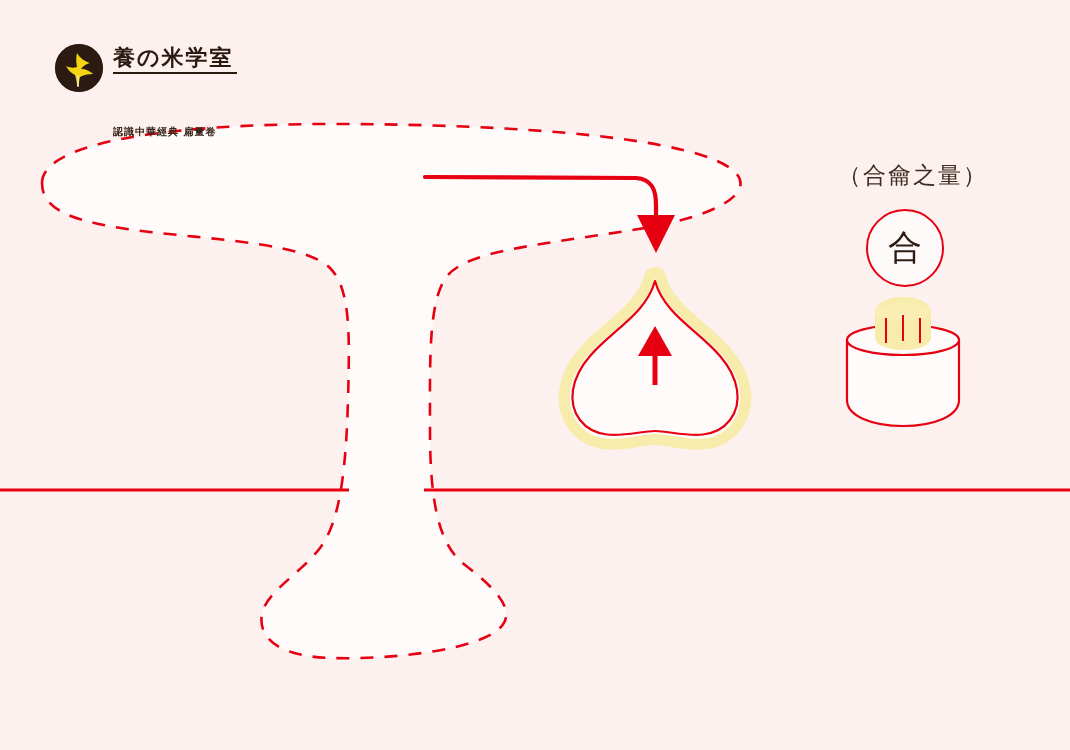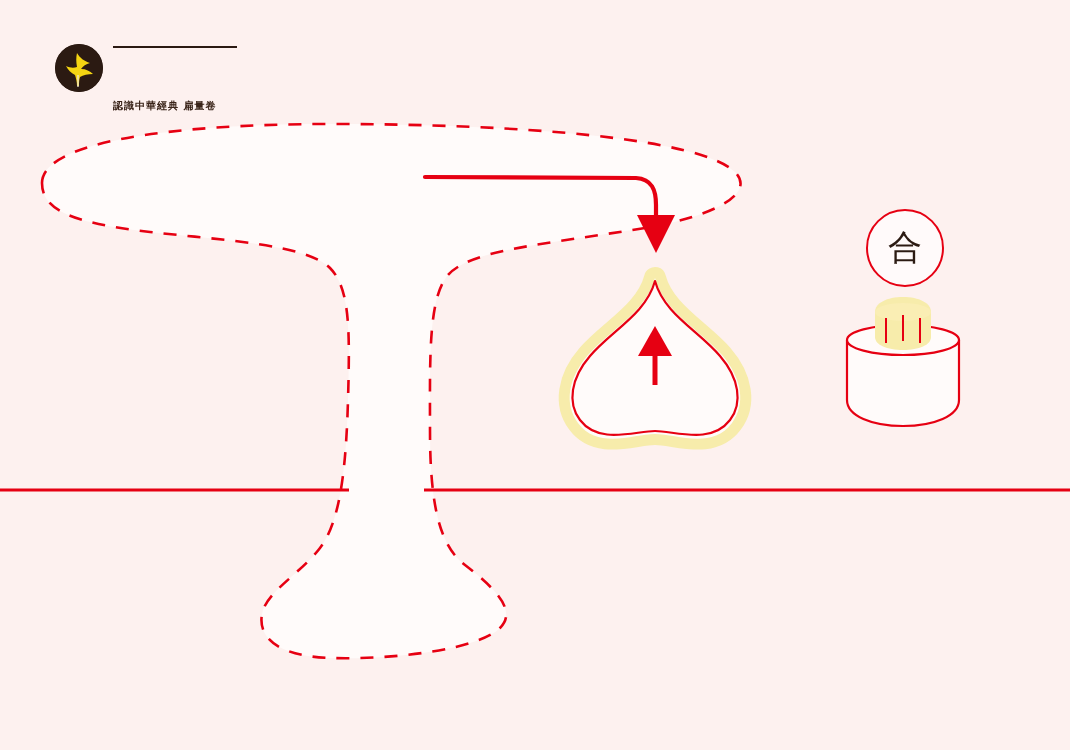--- a/index.html
+++ b/index.html
@@ -224,23 +224,25 @@
         <circle cx="24" cy="24" r="24" fill="#2b1a12"></circle>
         <path d="M22 9 C25 14 29 17 35 19 C31 20 28 22 26 25
                  C31 25 35 27 38 30 C33 30 28 31 25 33
                  C24 36 24 39 24 42 L22 42 C22 38 21 34 20 31
                  C16 29 13 26 11 22 C15 24 19 24 22 23
                  C21 18 21 13 22 9 Z" fill="#f5d512"></path>
         <path d="M23 31 L23 43" stroke="#efe6d8" stroke-width="1.3"></path>
       </svg>
     </div>
     <div class="logo-text">
+      <div class="logo-title">養の米学室</div>
       <div class="logo-rule"></div>
       <div class="logo-sub">認識中華經典 扁量卷</div>
     </div>
   </div>
 
+  <div class="caption-right">（合龠之量）</div>
 
   <div class="glyph-badge">
     <span>合</span>
   </div>
 
 </div>
 
 </body></html>

